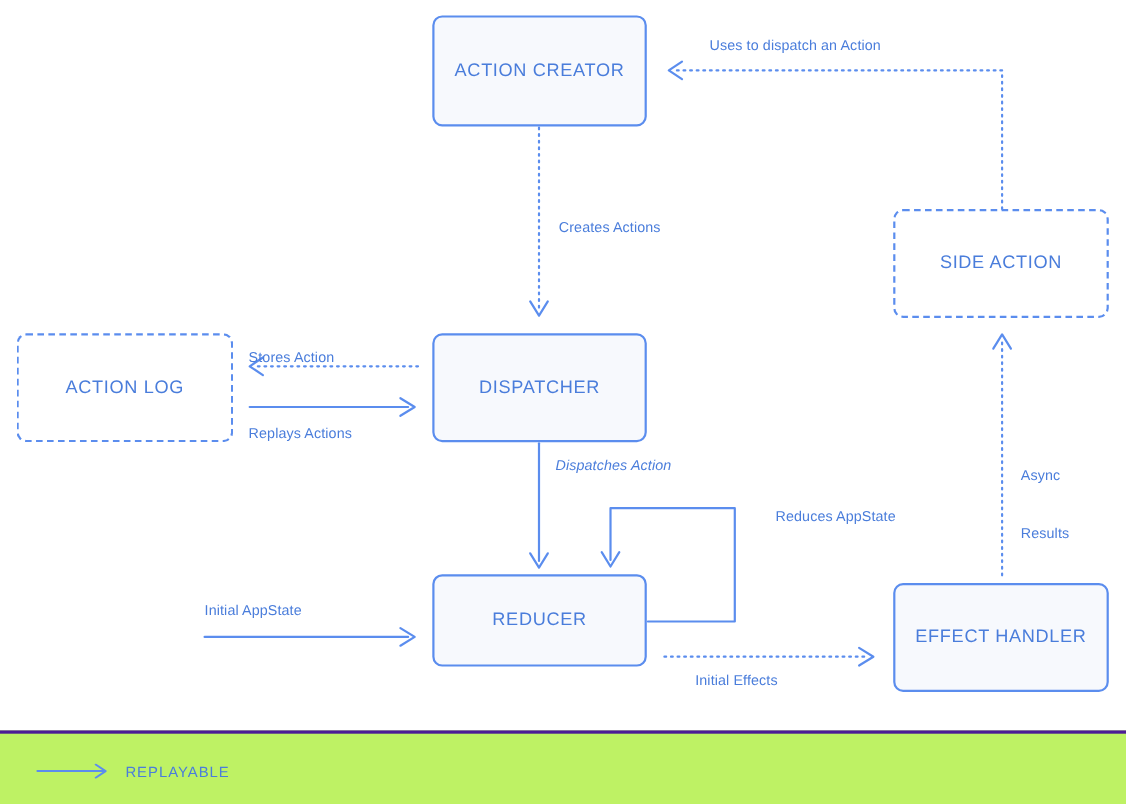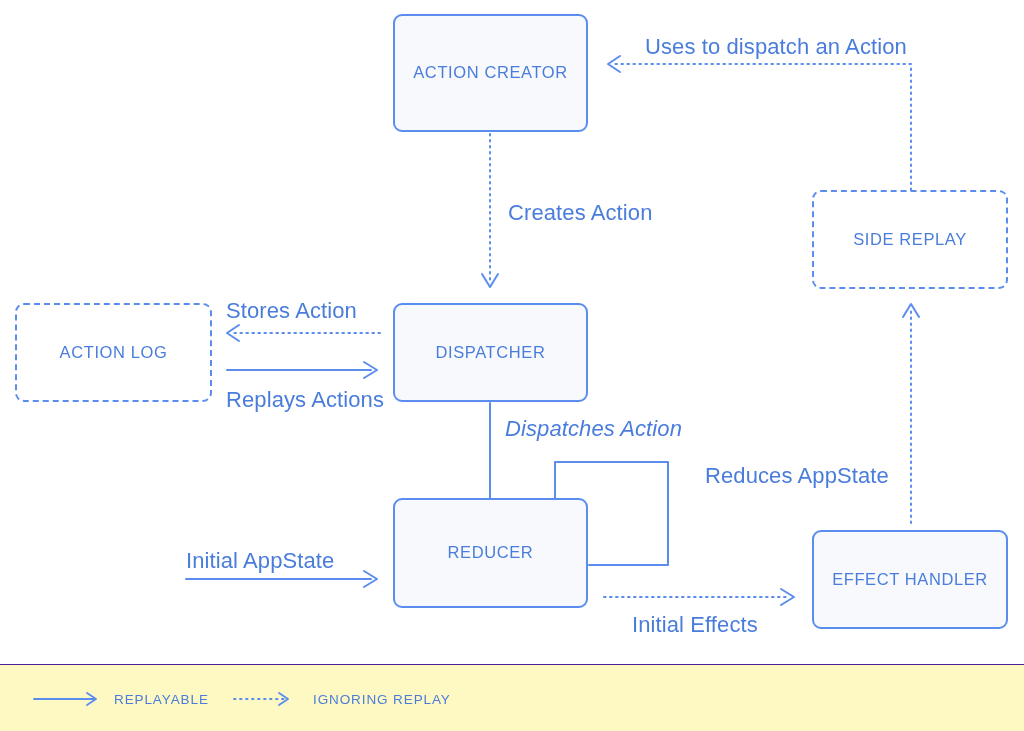--- a/index.html
+++ b/index.html
@@ -47,34 +47,34 @@
     background: #f7f9fd;
   }
   .node.dashed {
     border: 2px dashed #5b8dee;
     background: transparent;
   }
   
   .edge-label {
     position: absolute;
     color: #4a7ddb;
-    font-size: 22px;
+    font-size: 13px;
     line-height: 1.35;
     white-space: pre;
     letter-spacing: 0.1px;
   }
   
   #legend {
     position: absolute;
     left: 0;
     top: 664px;
     width: 1024px;
     height: 67px;
-    background: #fef9c3;
-    border-top: 1px solid #4c1d95;
+    background: #bef264;
+    border-top: 3px solid #4c1d95;
     box-sizing: border-box;
   }
   .legend-item {
     position: absolute;
     display: flex;
     align-items: center;
     height: 20px;
     top: 24px;
   }
   .legend-text {
@@ -137,78 +137,73 @@
       </g>
 
       <g>
         <path d="M 911 523 L 911 310" stroke-dasharray="1.6 4.4"></path>
         <polyline points="903,317 911,304 919,317" stroke-dasharray="none"></polyline>
       </g>
 
     </g>
   </svg>
 
-  <div class="node solid" style="left:393px; top:14px; width:195px; height:118px;">
+  <div class="node solid" style="left:393px; top:14px; width:195px; height:101px;">
     <span>ACTION CREATOR</span>
   </div>
 
   <div class="node solid" style="left:393px; top:303px; width:195px; height:99px;">
     <span>DISPATCHER</span>
   </div>
 
   <div class="node dashed" style="left:15px; top:303px; width:197px; height:99px;">
     <span>ACTION LOG</span>
   </div>
 
   <div class="node dashed" style="left:812px; top:190px; width:196px; height:99px;">
-    <span>SIDE REPLAY</span>
-  </div>
-
-  <div class="node solid" style="left:393px; top:498px; width:195px; height:110px;">
+    <span>SIDE ACTION</span>
+  </div>
+
+  <div class="node solid" style="left:393px; top:522px; width:195px; height:84px;">
     <span>REDUCER</span>
   </div>
 
   <div class="node solid" style="left:812px; top:530px; width:196px; height:99px;">
     <span>EFFECT HANDLER</span>
   </div>
 
   <div class="edge-label" style="left:645px; top:32px;">Uses to dispatch an Action</div>
 
-  <div class="edge-label" style="left:508px; top:198px;">Creates Action</div>
-
-  <div class="edge-label" style="left:226px; top:296px;">Stores Action</div>
+  <div class="edge-label" style="left:508px; top:198px;">Creates Actions</div>
+
+  <div class="edge-label" style="left:226px; top:316px;">Stores Action</div>
 
   <div class="edge-label" style="left:226px; top:385px;text-align:right;">Replays Actions</div>
 
   <div class="edge-label" style="left:505px; top:414px;font-style:italic;">Dispatches Action</div>
 
   <div class="edge-label" style="left:705px; top:461px;">Reduces AppState</div>
 
   <div class="edge-label" style="left:186px; top:546px;">Initial AppState</div>
 
   <div class="edge-label" style="left:632px; top:610px;">Initial Effects</div>
 
+  <div class="edge-label" style="left:928px; top:388px;">
+    <div>Async</div>
+    <div>Results</div>
+  </div>
 
   <div id="legend">
 
     <div class="legend-item" style="left:32px;">
       <svg class="legend-glyph" viewBox="0 0 70 14">
         <g fill="none" stroke="#5b8dee" stroke-width="1.8" stroke-linecap="round" stroke-linejoin="round">
           <path d="M 2 7 L 62 7"></path>
           <polyline points="55,1 64,7 55,13"></polyline>
         </g>
       </svg>
       <span class="legend-text">REPLAYABLE</span>
     </div>
 
-    <div class="legend-item" style="left:231px;">
-      <svg class="legend-glyph" viewBox="0 0 70 14">
-        <g fill="none" stroke="#5b8dee" stroke-width="1.8" stroke-linecap="round" stroke-linejoin="round">
-          <path d="M 3 7 L 53 7" stroke-dasharray="1.6 4.4"></path>
-          <polyline points="48,1 57,7 48,13"></polyline>
-        </g>
-      </svg>
-      <span class="legend-text">IGNORING REPLAY</span>
-    </div>
 
   </div>
 
 </div>
 
 </body></html>

